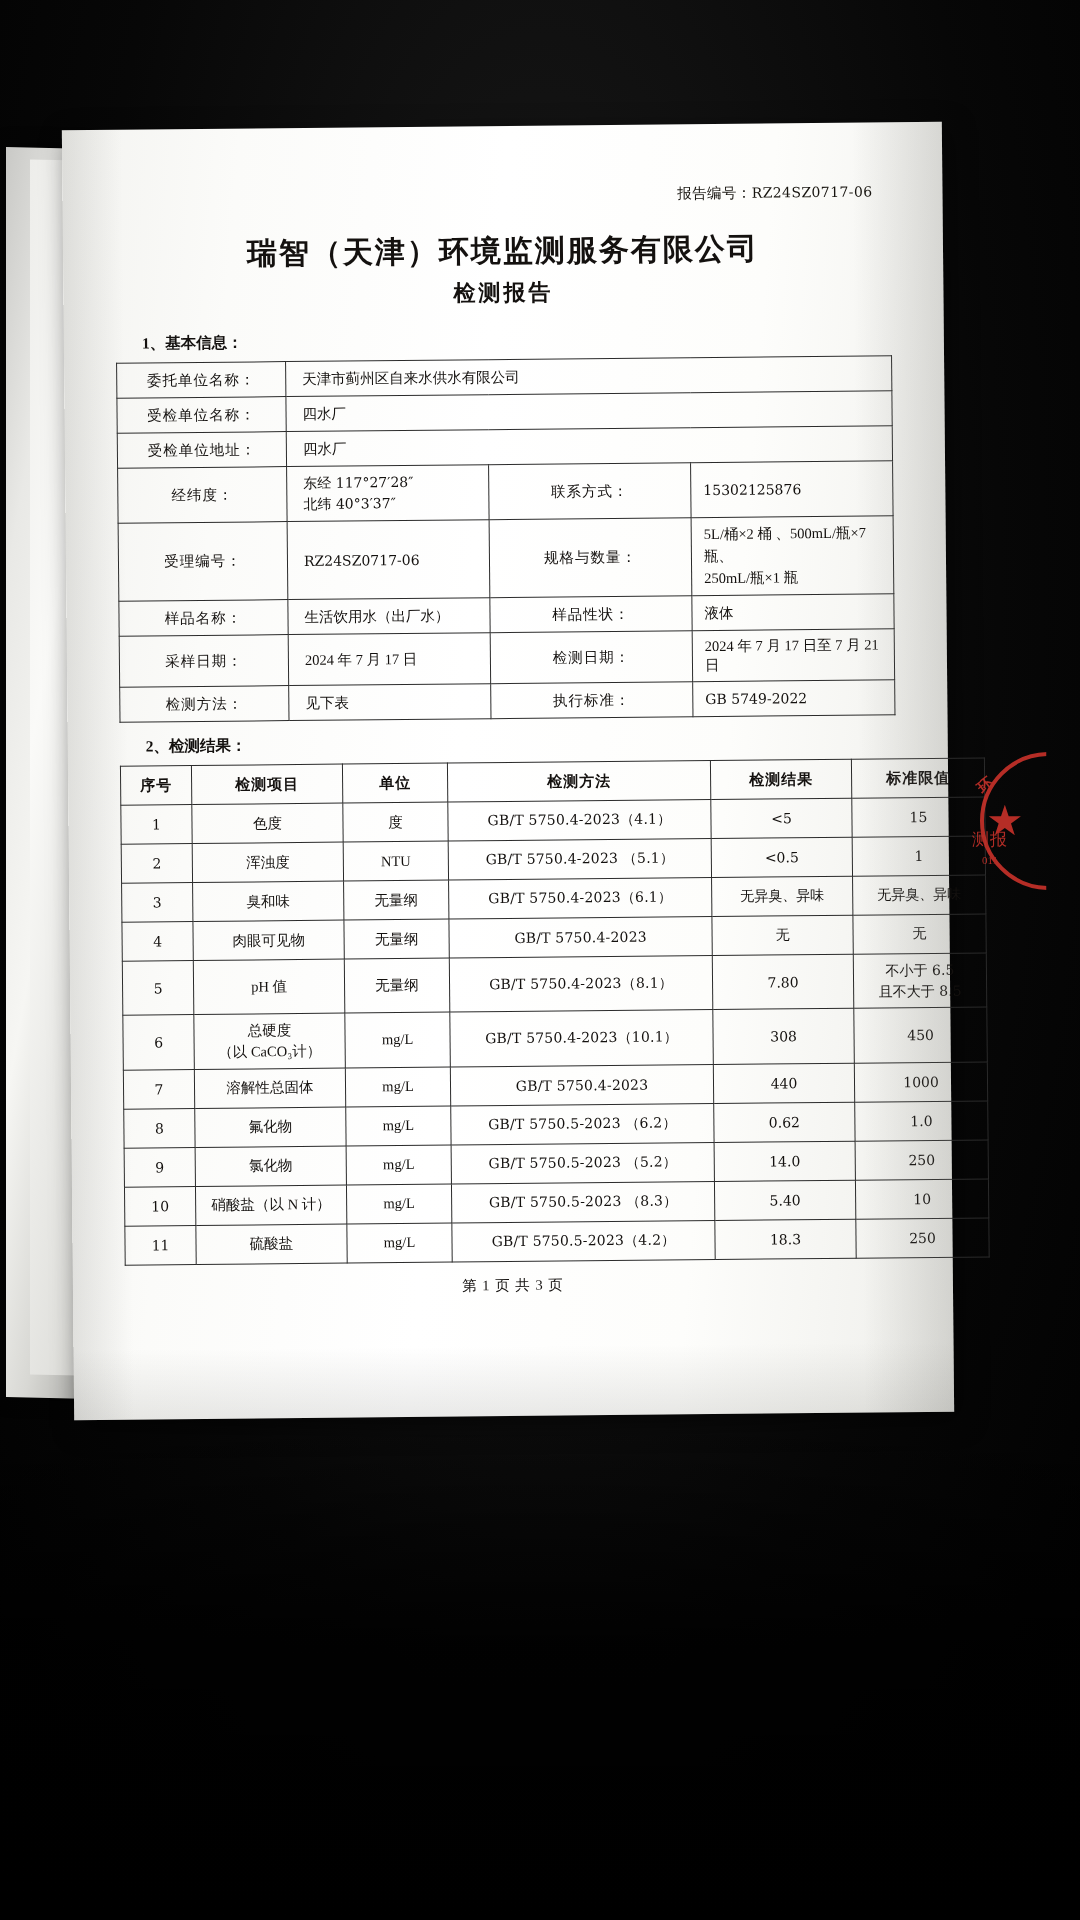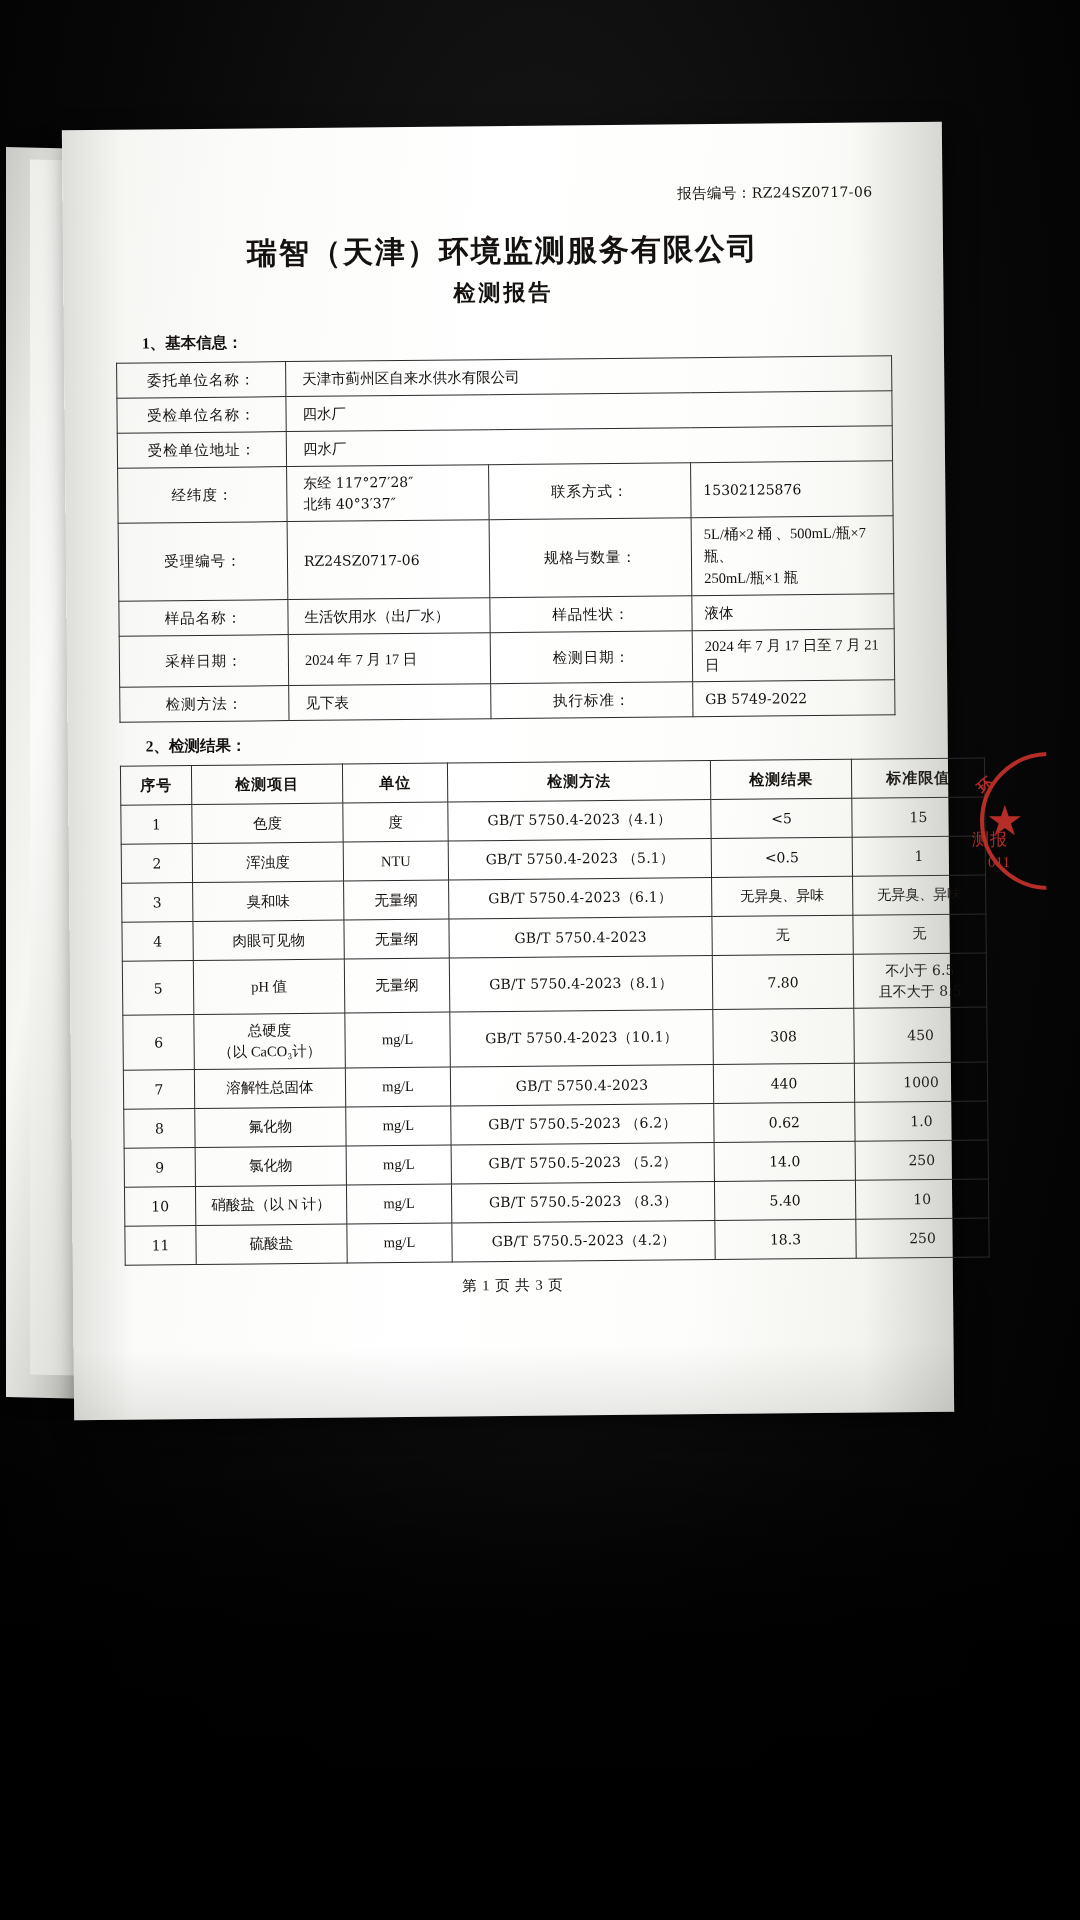--- a/index.html
+++ b/index.html
@@ -215,24 +215,24 @@
     position: absolute;
     left: 12px;
     top: 34px;
     color: #cf332b;
     font-size: 15px;
     font-weight: bold;
     transform: rotate(-38deg);
   }
   .stamp .s-num {
     position: absolute;
-    left: 14px;
+    left: 8px;
     top: 112px;
     color: #cf332b;
-    font-size: 15px;
+    font-size: 11px;
     padding-left: 8px;
   }
   
   .desk-shadow {
     position: absolute;
     left: 0;
     bottom: 0;
     width: 1080px;
     height: 500px;
     background: linear-gradient(180deg, rgba(0,0,0,0) 0%, rgba(0,0,0,0.85) 45%, #000 100%);

